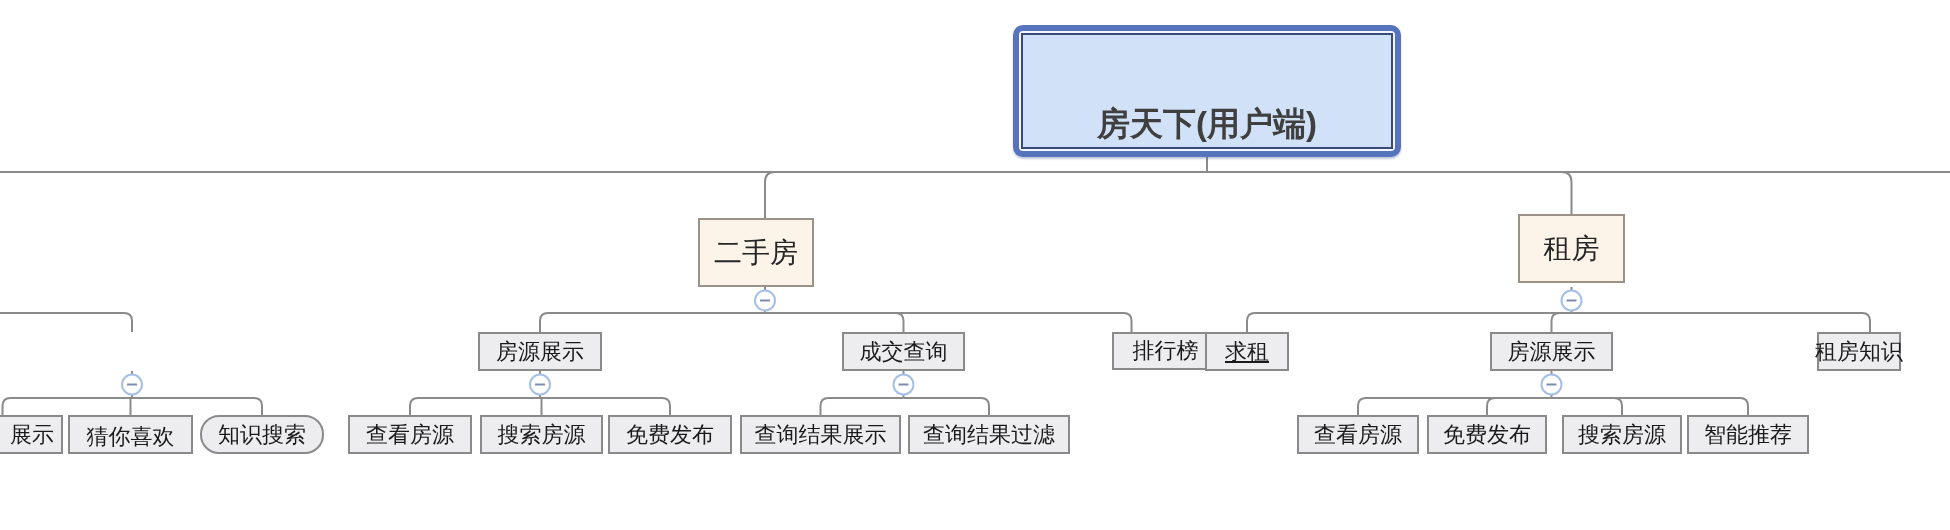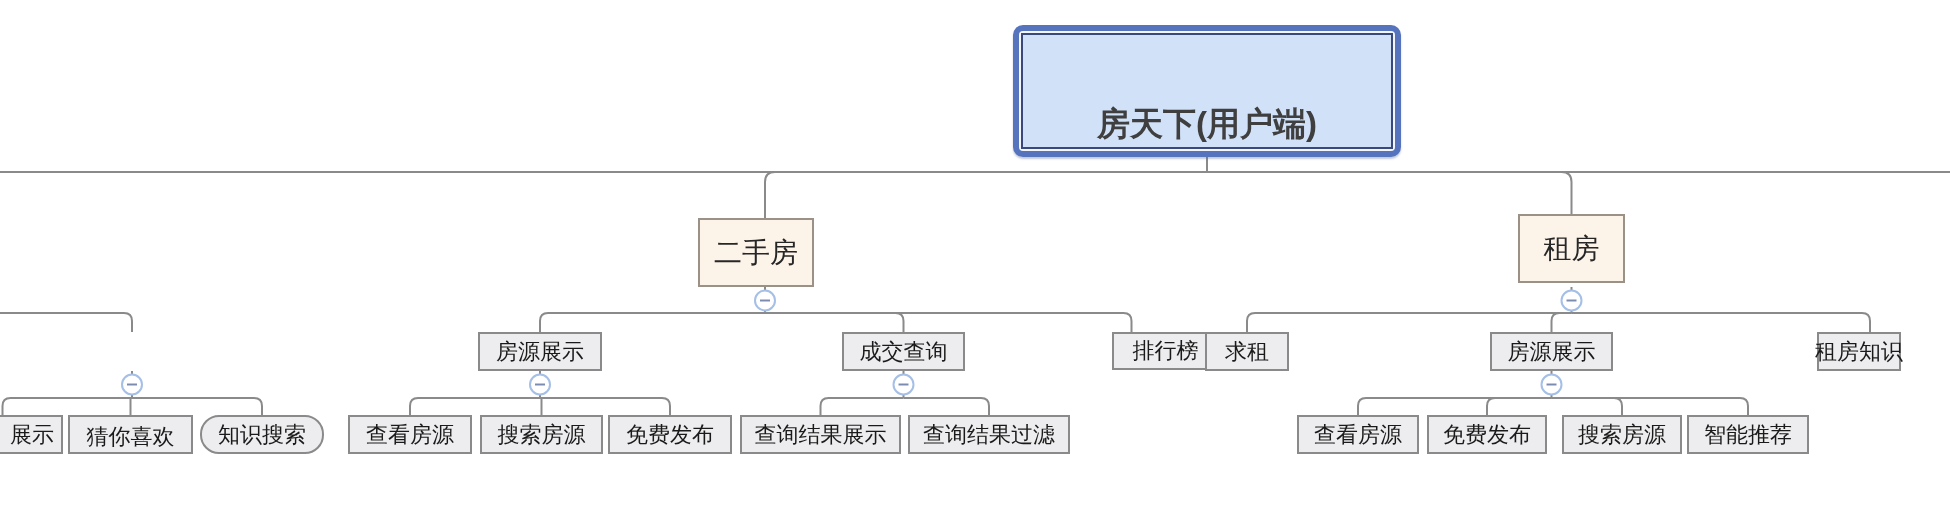--- a/index.html
+++ b/index.html
@@ -127,21 +127,21 @@
     </div>
     <div class="node node-sub" style="left: 478px; top: 332px; width: 124px; height: 39px;">
       <span>房源展示</span>
     </div>
     <div class="node node-sub" style="left: 842px; top: 332px; width: 123px; height: 39px;">
       <span>成交查询</span>
     </div>
     <div class="node node-sub" style="left: 1078px; top: 332px; width: 107px; height: 38px; margin-left: 34px;">
       <span>排行榜</span>
     </div>
-    <div class="node node-sub" style="left: 1205px; top: 332px; width: 84px; height: 39px;">
+    <div class="node node-sub" style="left: 1205px; top: 332px; width: 84px; height: 39px; text-decoration: underline;">
       <span>求租</span>
     </div>
     <div class="node node-sub" style="left: 1490px; top: 332px; width: 123px; height: 39px;">
       <span>房源展示</span>
     </div>
     <div class="node node-sub" style="left: 1817px; top: 332px; width: 84px; height: 39px;">
       <span>租房知识</span>
     </div>
     <div class="node node-leaf clipped-left" style="left: -58px; top: 415px; width: 121px; height: 39px;">
       <span>展示</span>

